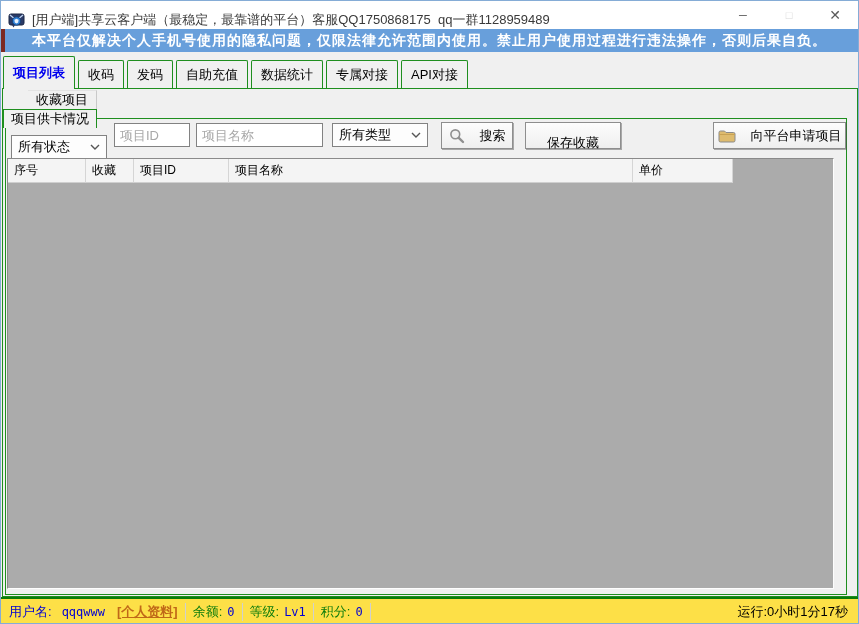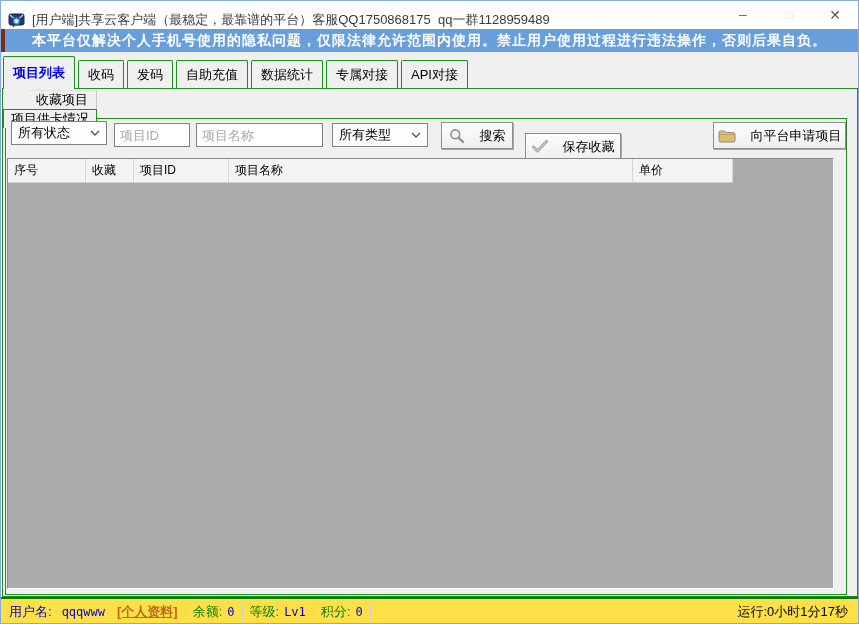--- a/index.html
+++ b/index.html
@@ -37,26 +37,26 @@
   .inner-page { position:absolute; left:4px; top:117px; width:842px; height:477px; border:1px solid #1E8E1E; background:#F0F0F0; z-index:2; }
 
   
   .ctl { position:absolute; z-index:5; font-size:13px; }
   .combo { display:flex; align-items:center; background:#FDFDFD; border:1px solid #828282; padding:0 6px; color:#000; cursor:default; }
   .combo .chev { margin-left:auto; flex:none; }
   .tbox { border:1px solid #828282; background:#FFFFFF; padding:0 5px; font-size:13px; color:#000; font-family:"Liberation Sans","DejaVu Sans",sans-serif; outline:none; }
   .tbox::placeholder { color:#A8A8A8; }
   .btn { display:flex; align-items:center; justify-content:center; gap:15px; background:linear-gradient(#FDFDFD,#EFEFEF); border:1px solid #8E8E8E; box-shadow:1px 1px 0 rgba(80,80,80,0.45); color:#000; cursor:default; white-space:nowrap; }
 
-  .sel-status { left:10px;  top:120px; width:96px;  height:24px; }
+  .sel-status { left:10px;  top:134px; width:96px;  height:24px; }
   .inp-id     { left:113px; top:122px; width:76px;  height:24px; }
   .inp-name   { left:195px; top:122px; width:127px; height:24px; }
   .sel-type   { left:331px; top:122px; width:96px;  height:24px; }
   .btn-search { left:440px; top:121px; width:72px;  height:27px; }
-  .btn-save   { left:524px; top:132px; width:96px;  height:27px; }
+  .btn-save   { left:524px; top:121px; width:96px;  height:27px;flex-direction:column; }
   .btn-apply  { left:712px; top:121px; width:133px; height:27px; }
 
   
   .table { position:absolute; left:6px; top:157px; width:827px; height:431px; z-index:5; background:#eab308; border-top:1px solid #8A8A8A; border-left:1px solid #8A8A8A; border-right:1px solid #FDFDFD; border-bottom:1px solid #FDFDFD; overflow:hidden; }
   .thead { display:flex; height:24px; background:#ABABAB; }
   .th { flex:none; display:flex; align-items:center; padding-left:6px; font-size:12px; color:#000; background:#F4F4F4; border-right:1px solid #D5D5D5; border-bottom:1px solid #CFCFCF; cursor:default; }
   .th:nth-child(1){ width:78px; } .th:nth-child(2){ width:48px; } .th:nth-child(3){ width:95px; }
   .th:nth-child(4){ width:404px; } .th:nth-child(5){ width:100px; } .th:nth-child(6){ width:100px; }
   .tbody { width:100%; height:407px; background:#ABABAB; }
 

